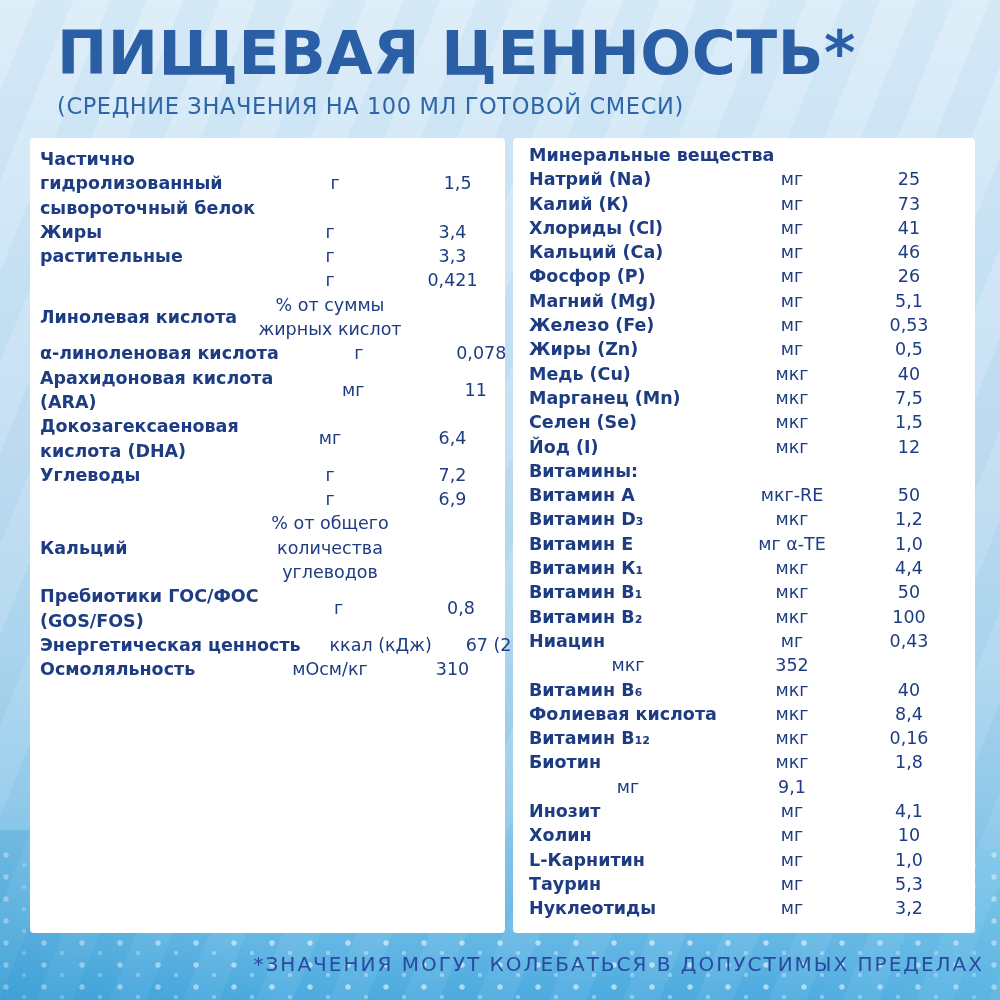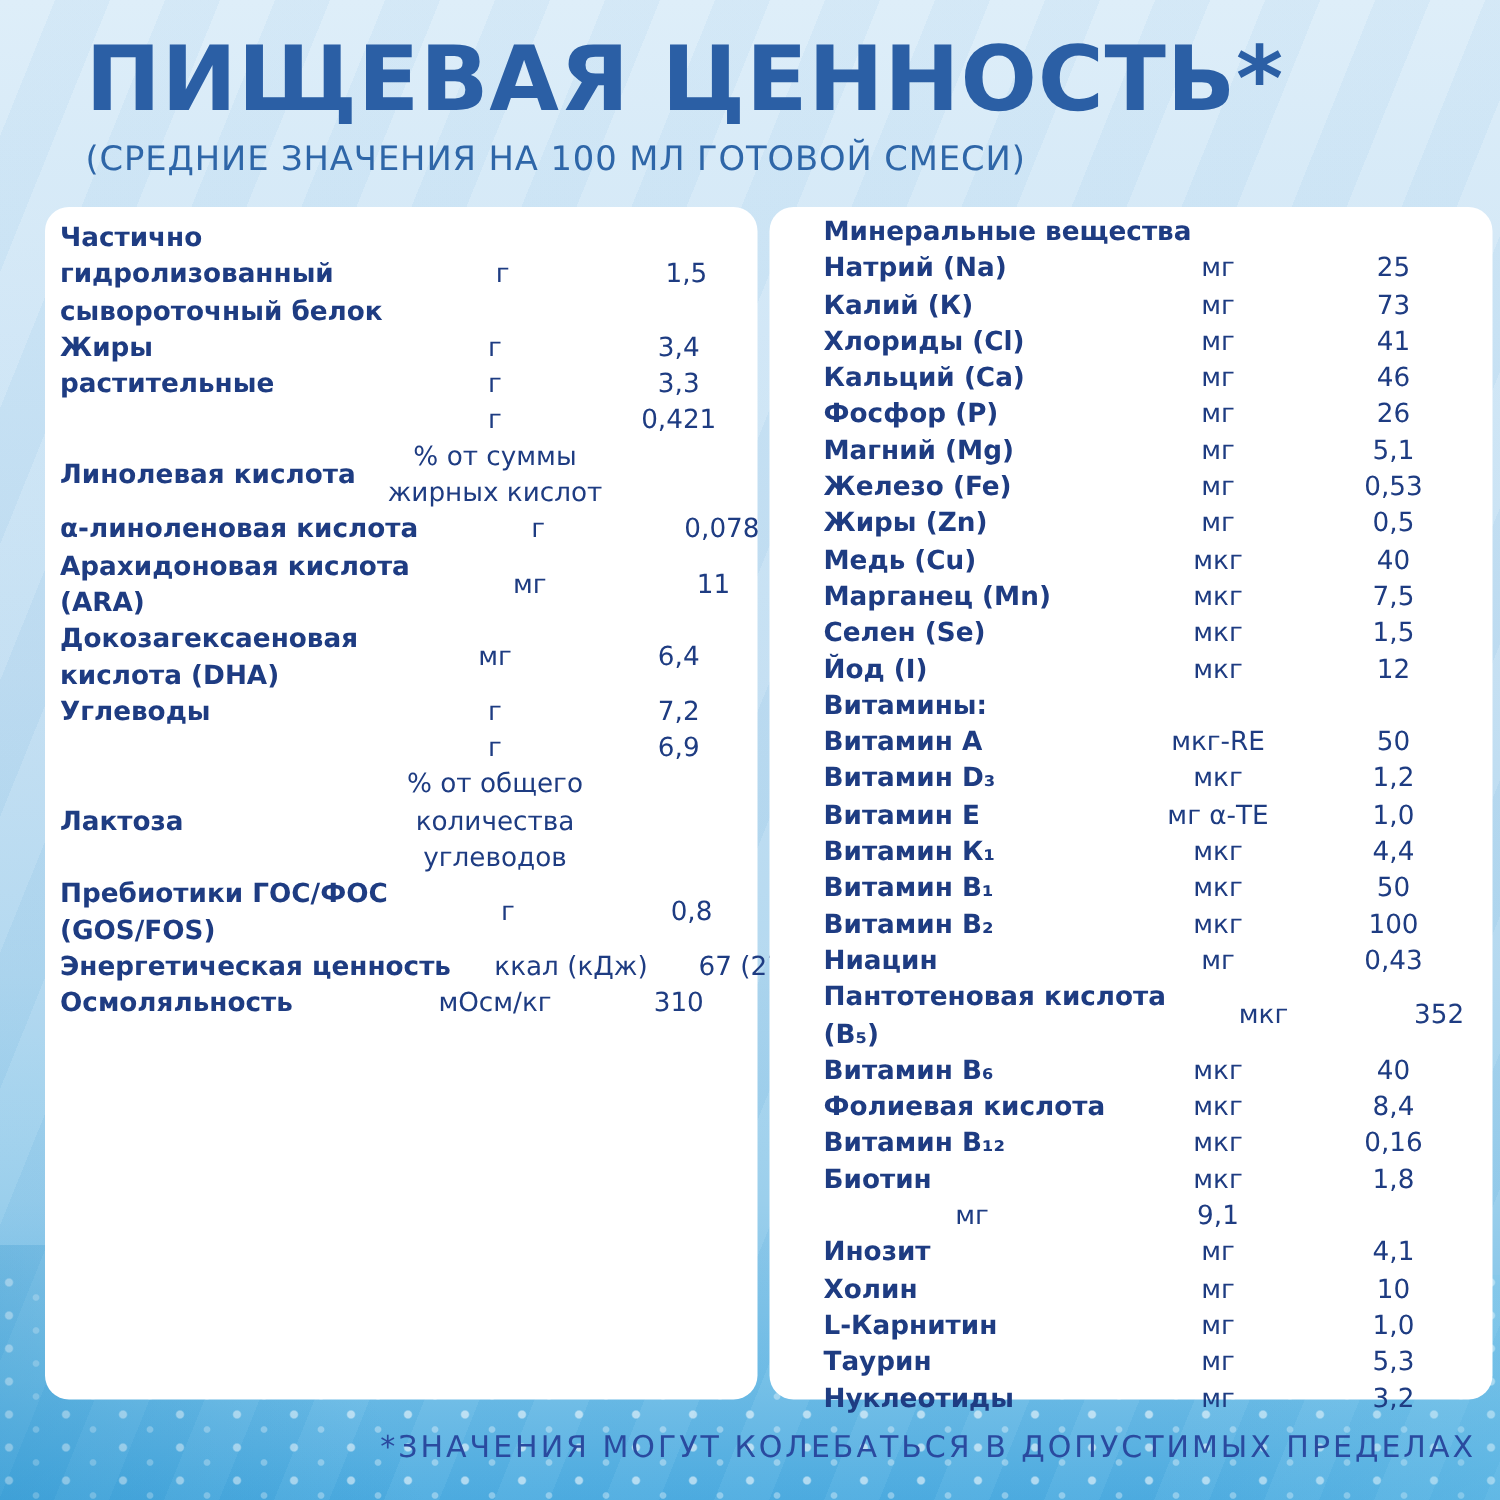--- a/index.html
+++ b/index.html
@@ -37,24 +37,24 @@
   .title{
     margin:0;font-size:60px;font-weight:bold;letter-spacing:0.5px;
     color:#2b5fa5;line-height:1.1;
   }
   .subtitle{
     margin-top:7px;font-size:22.5px;letter-spacing:0.6px;
     color:#2e66a8;font-weight:normal;
   }
   .panel{
     position:absolute;top:138px;height:795px;background:#ffffff;
-    border-radius:16px;color:#1e3c82;
+    border-radius:4px;color:#1e3c82;
   }
   .panel-left{left:30px;width:475px;}
-  .panel-right{left:513px;width:462px;padding-left:20px;}
+  .panel-right{left:513px;width:462px;}
   .rows{display:block;}
   .panel-left .rows{padding:9px 10px 0 10px;}
   .panel-right .rows{padding:5px 14px 0 16px;}
   .trow{
     display:grid;align-items:center;
     font-size:17.5px;line-height:24.3px;
   }
   .panel-left .trow{grid-template-columns:1fr 160px 85px;}
   .panel-right .trow{grid-template-columns:1fr 130px 104px;}
   .cell{min-height:24.3px;}
@@ -132,21 +132,21 @@
           <div class="cell name">Углеводы</div>
           <div class="cell unit">г</div>
           <div class="cell value">7,2</div>
         </div>
         <div class="trow">
           <div class="cell name"></div>
           <div class="cell unit">г</div>
           <div class="cell value">6,9</div>
         </div>
         <div class="trow">
-          <div class="cell name">Лактоза</div>
+          <div class="cell name">Кальций</div>
           <div class="cell unit">% от общего
 количества
 углеводов</div>
           <div class="cell value"></div>
         </div>
         <div class="trow">
           <div class="cell name">Пребиотики ГОС/ФОС
 (GOS/FOS)</div>
           <div class="cell unit">г</div>
           <div class="cell value">0,8</div>
@@ -261,22 +261,20 @@
           <div class="cell name">Витамин B₂</div>
           <div class="cell unit">мкг</div>
           <div class="cell value">100</div>
         </div>
         <div class="trow">
           <div class="cell name">Ниацин</div>
           <div class="cell unit">мг</div>
           <div class="cell value">0,43</div>
         </div>
         <div class="trow">
-          <div class="cell name">Пантотеновая кислота
-(B₅)</div>
           <div class="cell unit">мкг</div>
           <div class="cell value">352</div>
         </div>
         <div class="trow">
           <div class="cell name">Витамин B₆</div>
           <div class="cell unit">мкг</div>
           <div class="cell value">40</div>
         </div>
         <div class="trow">
           <div class="cell name">Фолиевая кислота</div>

